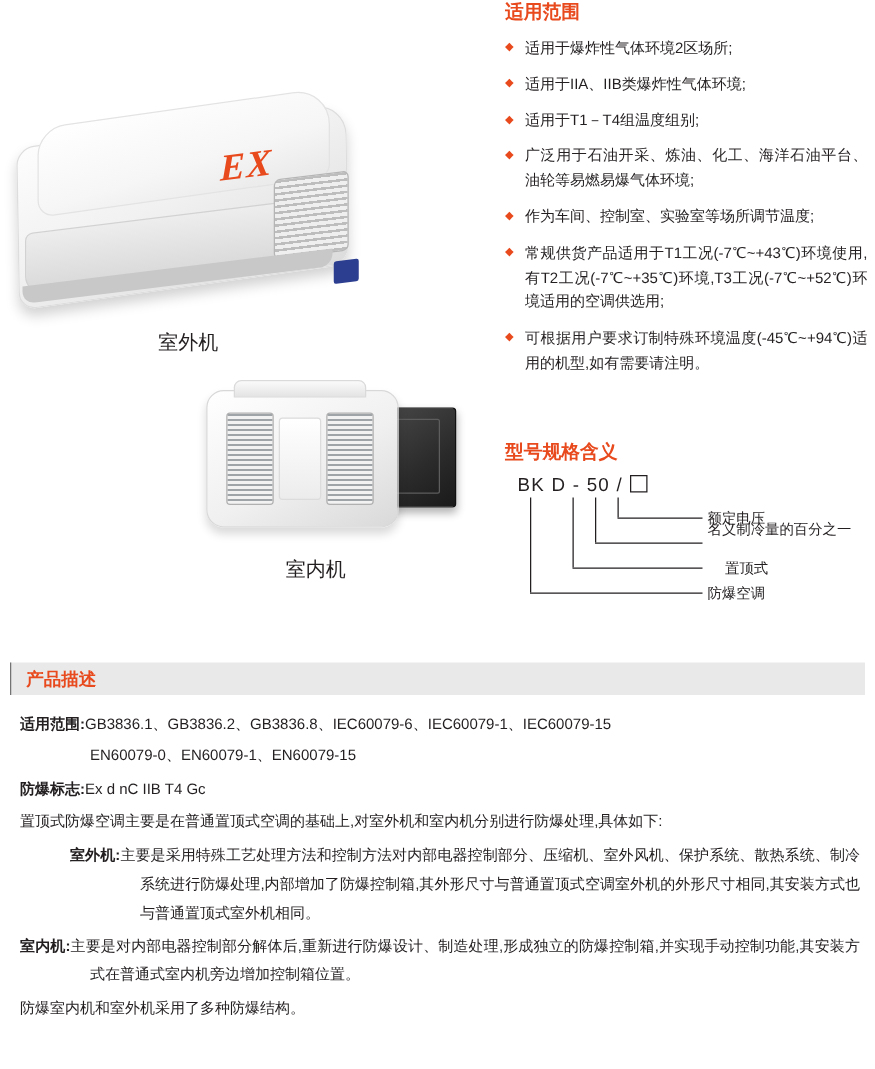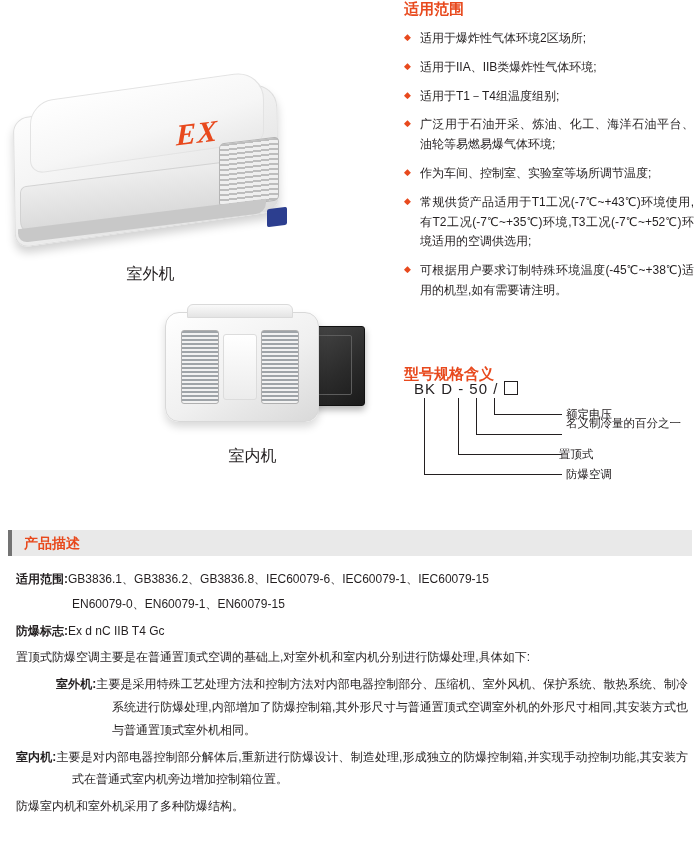--- a/index.html
+++ b/index.html
@@ -288,21 +288,21 @@
   }
 
   
   .desc-bar {
     position: absolute;
     left: 8px;
     top: 530px;
     width: 684px;
     height: 26px;
     background: #e9e9e9;
-    border-left: 4px solid #737373;
+    border-left: 1px solid #737373;
     box-sizing: border-box;
   }
   .desc-bar span {
     position: absolute;
     left: 12px;
     top: 5px;
     font-size: 14px;
     font-weight: bold;
     color: #e8491d;
   }
@@ -365,47 +365,47 @@
 
   <div class="right-col">
     <div class="section-heading">适用范围</div>
     <ul class="scope-list">
       <li><span class="bullet">◆</span><span>适用于爆炸性气体环境2区场所;</span></li>
       <li><span class="bullet">◆</span><span>适用于IIA、IIB类爆炸性气体环境;</span></li>
       <li><span class="bullet">◆</span><span>适用于T1－T4组温度组别;</span></li>
       <li><span class="bullet">◆</span><span>广泛用于石油开采、炼油、化工、海洋石油平台、油轮等易燃易爆气体环境;</span></li>
       <li><span class="bullet">◆</span><span>作为车间、控制室、实验室等场所调节温度;</span></li>
       <li><span class="bullet">◆</span><span>常规供货产品适用于T1工况(-7℃~+43℃)环境使用,有T2工况(-7℃~+35℃)环境,T3工况(-7℃~+52℃)环境适用的空调供选用;</span></li>
-      <li><span class="bullet">◆</span><span>可根据用户要求订制特殊环境温度(-45℃~+38℃)适用的机型,如有需要请注明。</span></li>
+      <li><span class="bullet">◆</span><span>可根据用户要求订制特殊环境温度(-45℃~+94℃)适用的机型,如有需要请注明。</span></li>
     </ul>
   </div>
 
   <div class="model-block">
-    <div class="section-heading" style="position:absolute;left:0;top:0;margin-top:13px;">型号规格含义</div>
+    <div class="section-heading" style="position:absolute;left:0;top:0;">型号规格含义</div>
 
     <div class="model-code">
       <span>BK  D - 50 /</span>
       <span class="sq"></span>
     </div>
 
     <div class="leader v" style="left:90px;  top:46px; height:16px;"></div>
     <div class="leader h" style="left:90px;  top:62px; width:68px;"></div>
 
     <div class="leader v" style="left:72px;  top:46px; height:36px;"></div>
     <div class="leader h" style="left:72px;  top:82px; width:86px;"></div>
 
     <div class="leader v" style="left:54px;  top:46px; height:56px;"></div>
     <div class="leader h" style="left:54px;  top:102px; width:104px;"></div>
 
     <div class="leader v" style="left:20px;  top:46px; height:76px;"></div>
     <div class="leader h" style="left:20px;  top:122px; width:138px;"></div>
 
     <div class="model-label" style="left:162px; top:55px;">额定电压</div>
     <div class="model-label" style="left:162px; top:64px;">名义制冷量的百分之一</div>
-    <div class="model-label" style="left:155px; top:95px;">置顶式</div>
+    <div class="model-label" style="left:176px; top:95px;">置顶式</div>
     <div class="model-label" style="left:162px; top:115px;">防爆空调</div>
   </div>
 </div>
 
 <div class="desc-bar">
   <span>产品描述</span>
 </div>
 
 <div class="desc-body">
 

